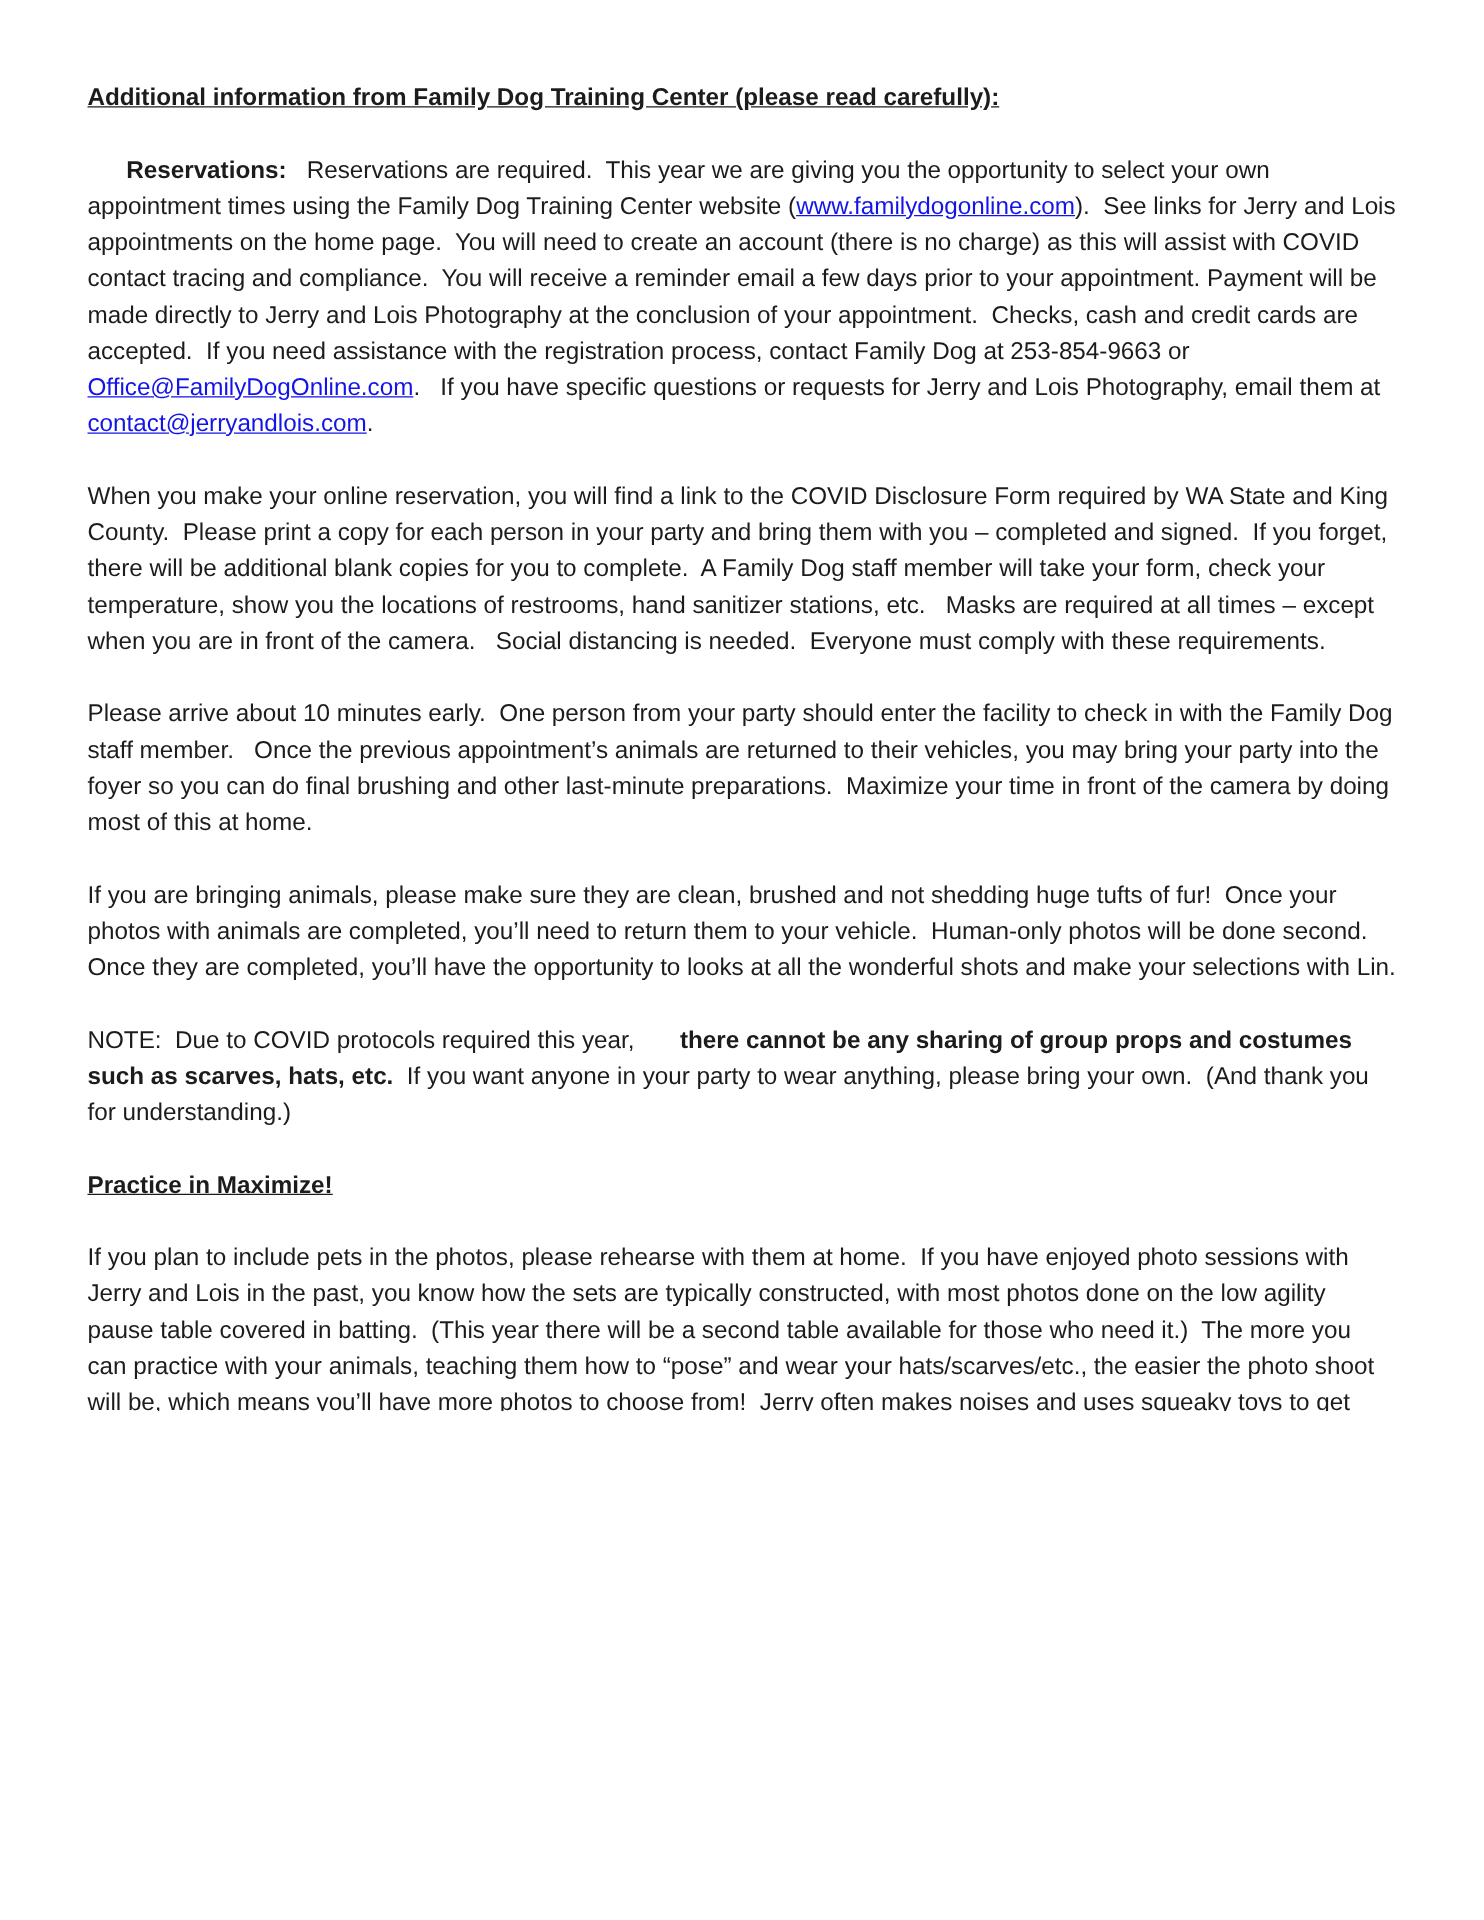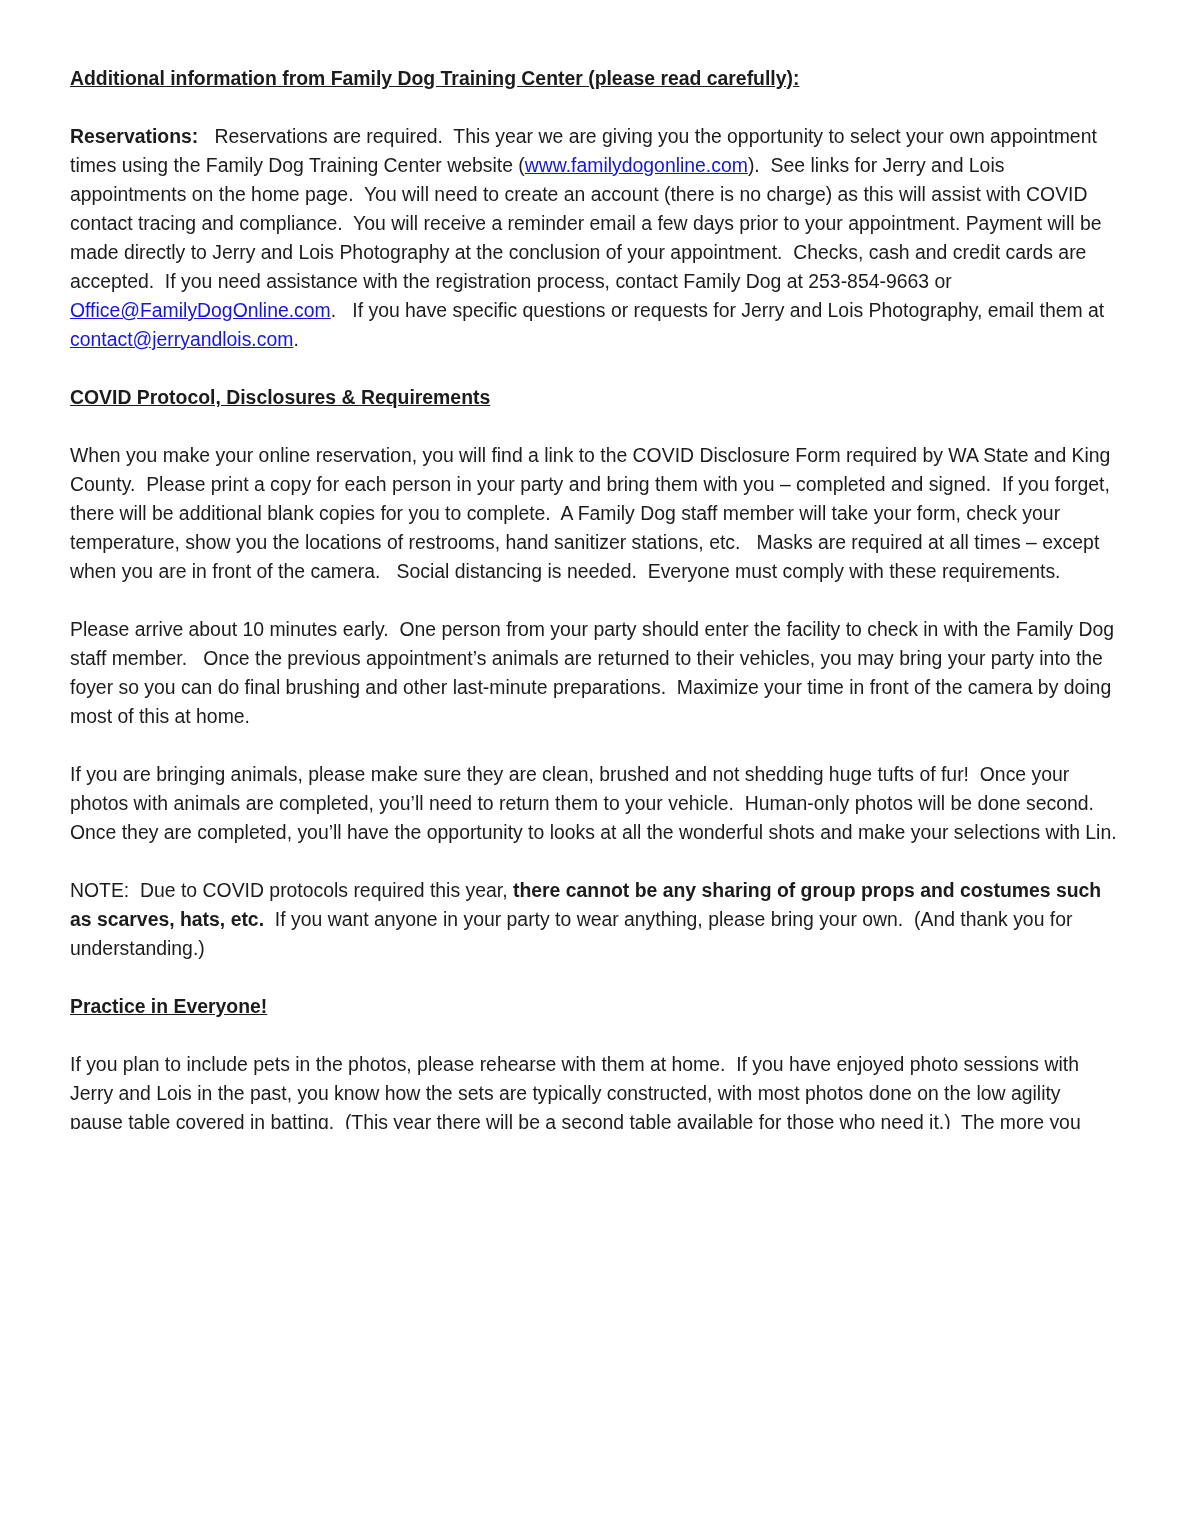--- a/index.html
+++ b/index.html
@@ -28,33 +28,32 @@
     font-weight: bold;
     text-decoration: underline;
     margin: 0 0 29px 0;
     white-space: pre-wrap;
   }
   .doc-paragraph {
     margin: 0 0 29px 0;
     white-space: pre-wrap;
   }
   .run { }
-  .run.bold { font-weight: bold; }
+  .run.bold { font-weight: bold; margin-left: 31px; }
   .doc-link {
     cursor: pointer;
   }
 </style>
 </head>
 <body>
 
 <div class="page">
   <div>
       <h2 class="doc-heading">Additional information from Family Dog Training Center (please read carefully):</h2>
       <p class="doc-paragraph"><span class="run bold">Reservations:</span><span class="run">   Reservations are required.  This year we are giving you the opportunity to select your own appointment times using the Family Dog Training Center website (</span><a class="doc-link" href="#" style="color: rgb(20, 20, 232);">www.familydogonline.com</a><span class="run">).  See links for Jerry and Lois appointments on the home page.  You will need to create an account (there is no charge) as this will assist with COVID contact tracing and compliance.  You will receive a reminder email a few days prior to your appointment. Payment will be made directly to Jerry and Lois Photography at the conclusion of your appointment.  Checks, cash and credit cards are accepted.  If you need assistance with the registration process, contact Family Dog at 253-854-9663 or </span><a class="doc-link" href="#" style="color: rgb(20, 20, 232);">Office@FamilyDogOnline.com</a><span class="run">.   If you have specific questions or requests for Jerry and Lois Photography, email them at </span><a class="doc-link" href="#" style="color: rgb(20, 20, 232);">contact@jerryandlois.com</a><span class="run">.</span></p>
-      <h2 class="doc-heading">COVID Protocol, Disclosures &amp; Requirements</h2>
       <p class="doc-paragraph"><span class="run">When you make your online reservation, you will find a link to the COVID Disclosure Form required by WA State and King County.  Please print a copy for each person in your party and bring them with you – completed and signed.  If you forget, there will be additional blank copies for you to complete.  A Family Dog staff member will take your form, check your temperature, show you the locations of restrooms, hand sanitizer stations, etc.   Masks are required at all times – except when you are in front of the camera.   Social distancing is needed.  Everyone must comply with these requirements.</span></p>
       <p class="doc-paragraph"><span class="run">Please arrive about 10 minutes early.  One person from your party should enter the facility to check in with the Family Dog staff member.   Once the previous appointment’s animals are returned to their vehicles, you may bring your party into the foyer so you can do final brushing and other last-minute preparations.  Maximize your time in front of the camera by doing most of this at home.</span></p>
       <p class="doc-paragraph"><span class="run">If you are bringing animals, please make sure they are clean, brushed and not shedding huge tufts of fur!  Once your photos with animals are completed, you’ll need to return them to your vehicle.  Human-only photos will be done second.  Once they are completed, you’ll have the opportunity to looks at all the wonderful shots and make your selections with Lin.</span></p>
       <p class="doc-paragraph"><span class="run">NOTE:  Due to COVID protocols required this year, </span><span class="run bold">there cannot be any sharing of group props and costumes such as scarves, hats, etc.</span><span class="run">  If you want anyone in your party to wear anything, please bring your own.  (And thank you for understanding.)</span></p>
-      <h2 class="doc-heading">Practice in Everyone!</h2>
+      <h2 class="doc-heading">Practice in Maximize!</h2>
       <p class="doc-paragraph"><span class="run">If you plan to include pets in the photos, please rehearse with them at home.  If you have enjoyed photo sessions with Jerry and Lois in the past, you know how the sets are typically constructed, with most photos done on the low agility pause table covered in batting.  (This year there will be a second table available for those who need it.)  The more you can practice with your animals, teaching them how to “pose” and wear your hats/scarves/etc., the easier the photo shoot will be, which means you’ll have more photos to choose from!  Jerry often makes noises and uses squeaky toys to get those ears up and unique expressions, so practice that part of the shoot, too!</span></p>
     </div>
 </div>
 
 </body></html>

